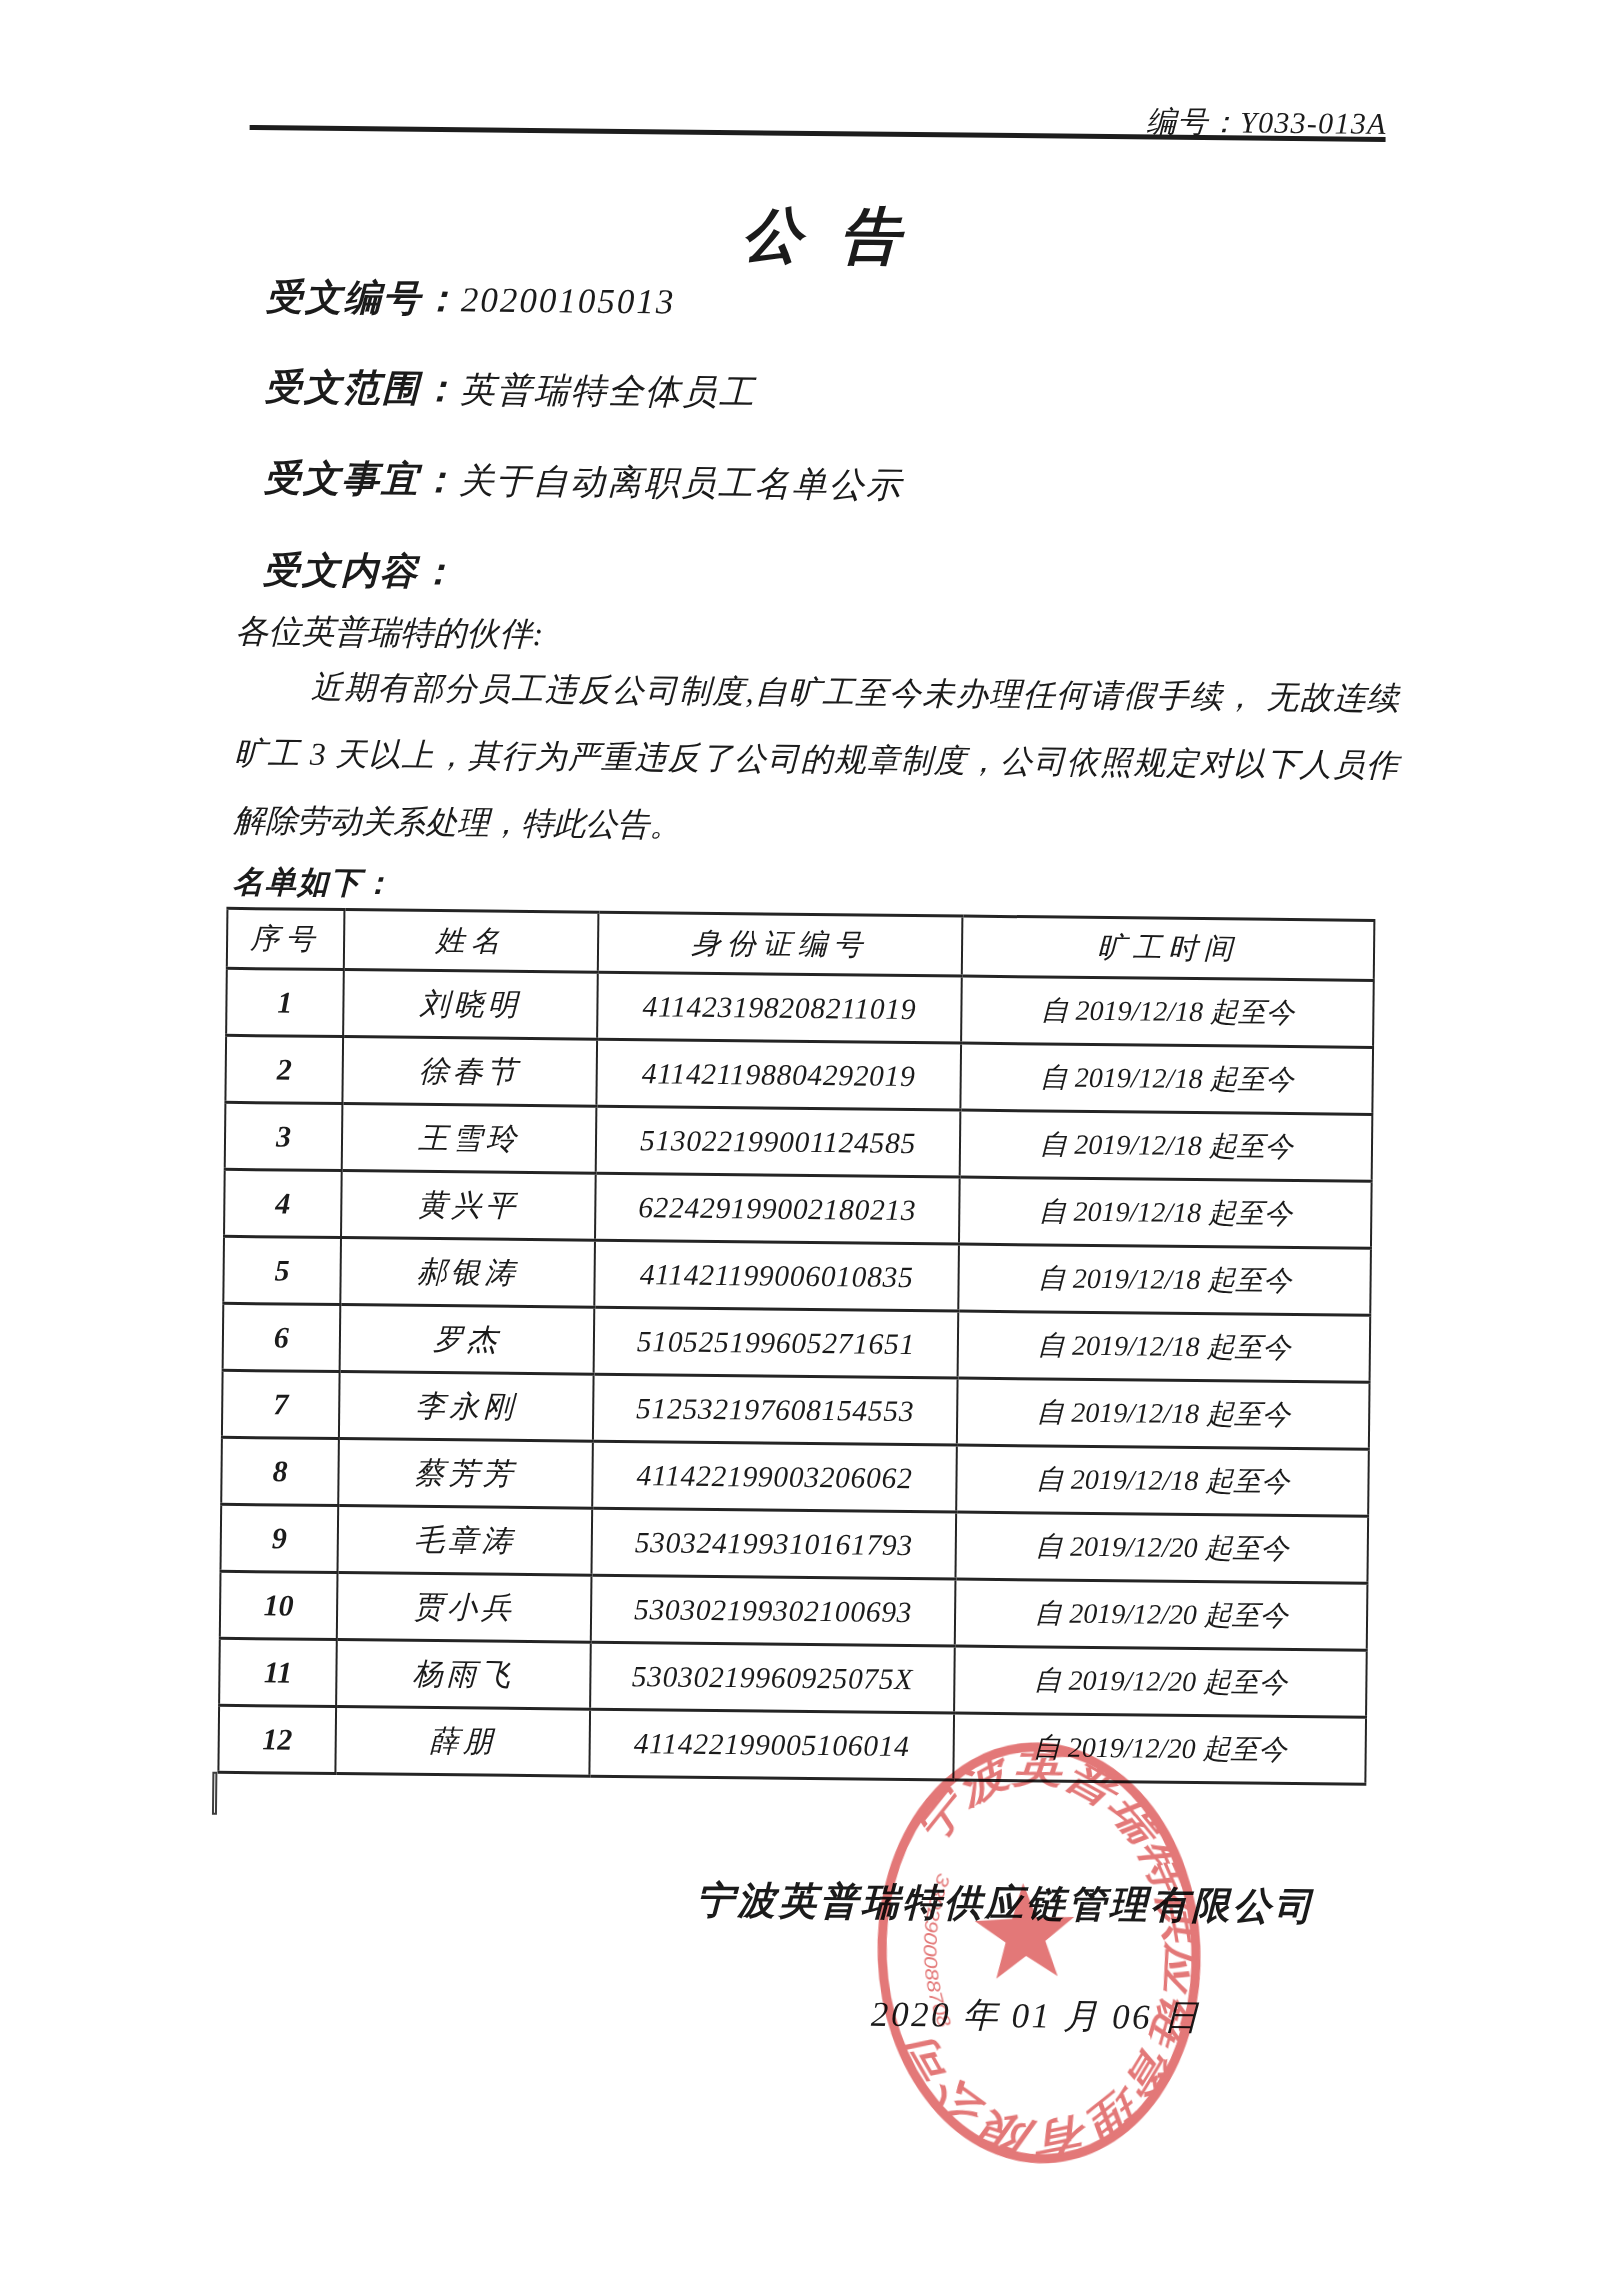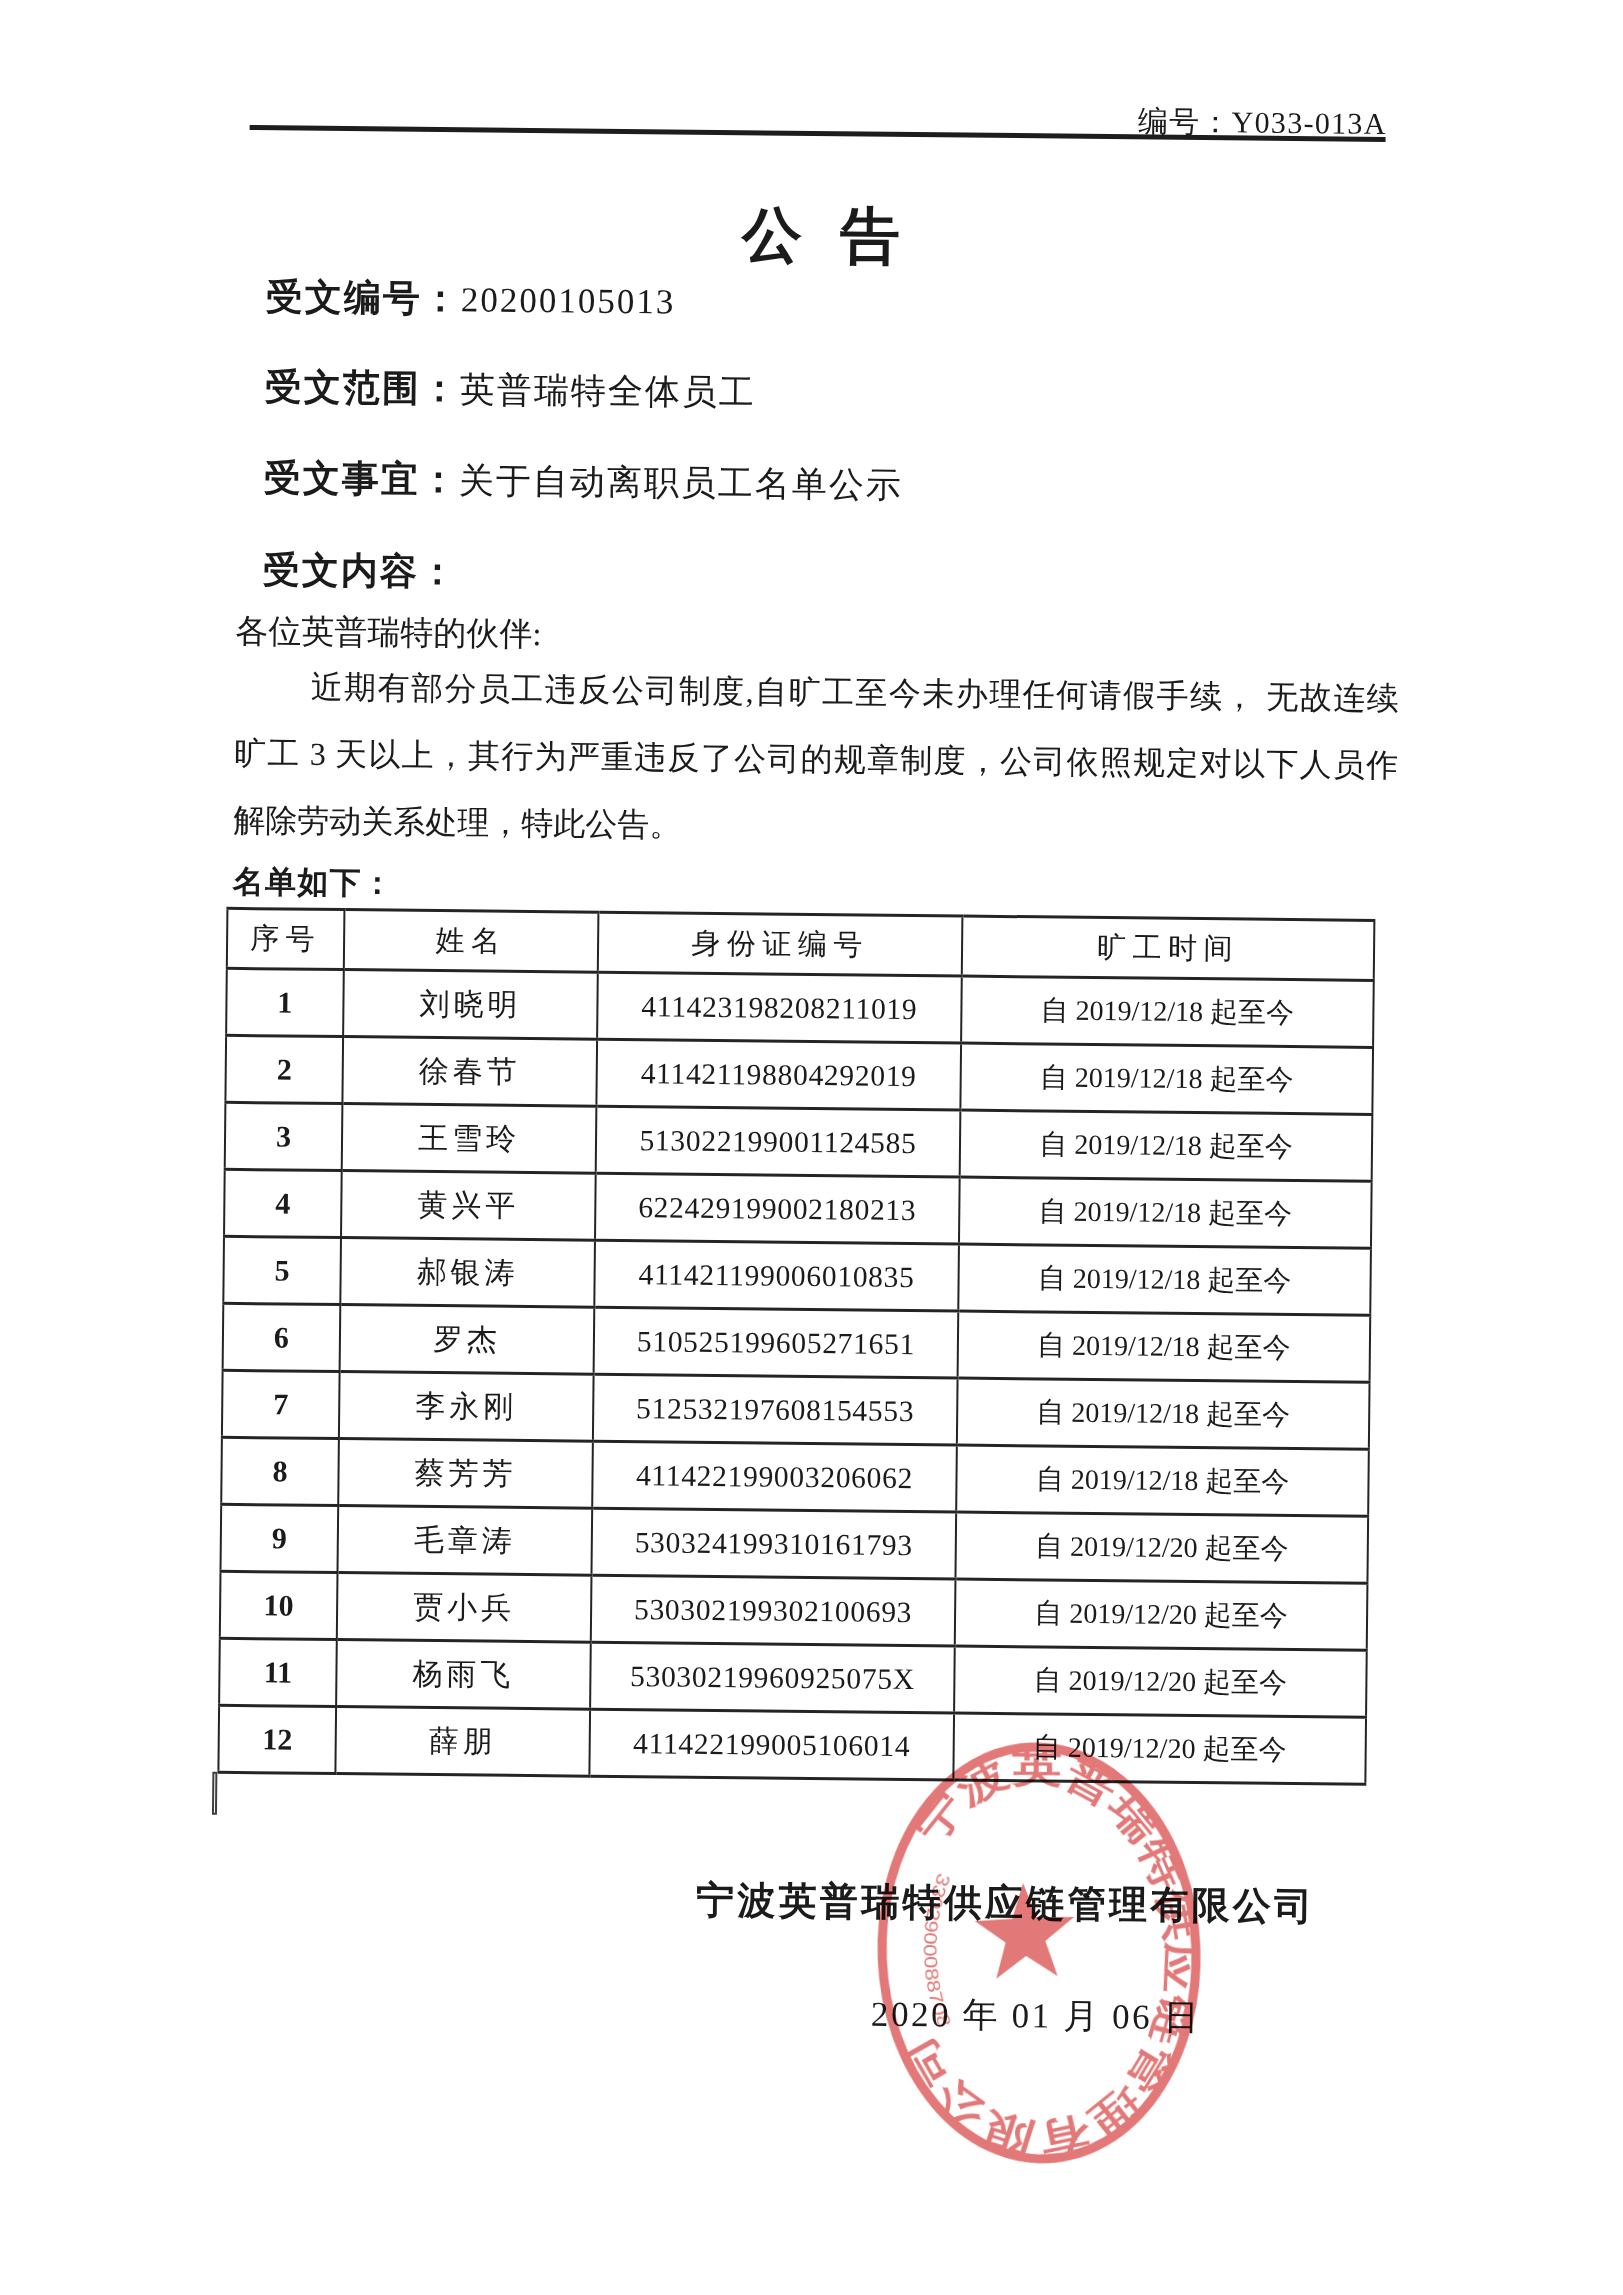--- a/index.html
+++ b/index.html
@@ -3,20 +3,21 @@
 <meta charset="utf-8">
 <style>
   html,body{margin:0;padding:0;background:#888;}
   .page{
     position:relative;
     width:1623px;height:2295px;
     background:#ffffff;
     overflow:hidden;
     font-family:"Liberation Serif","DejaVu Serif",serif;
     color:#1b1b1b;
+    font-style:italic;
   }
   .content{
     position:absolute;inset:0;
     transform:rotate(0.6deg);
     transform-origin:812px 1145px;
   }
   .doc-number{
     position:absolute;top:98px;right:247px;
     font-size:30px;letter-spacing:1.3px;
   }

